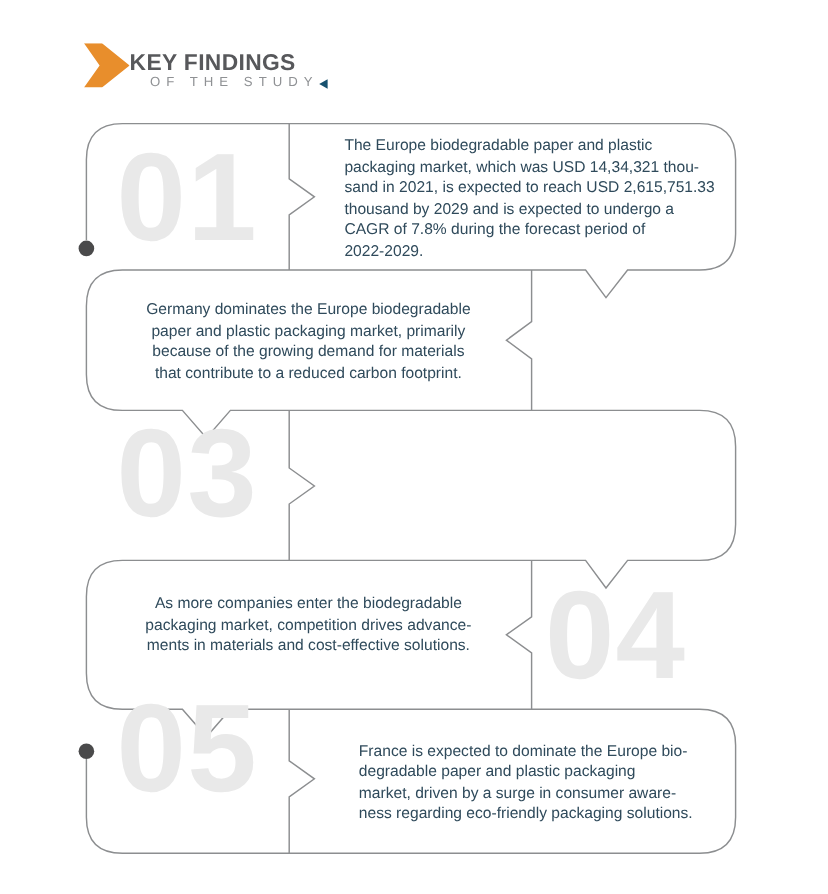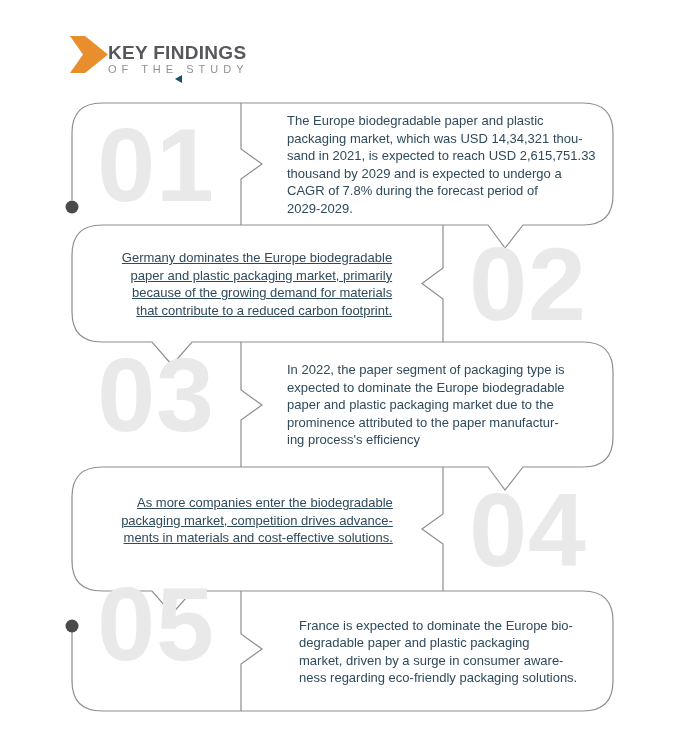--- a/index.html
+++ b/index.html
@@ -7,50 +7,50 @@
     position:relative;width:690px;height:745px;background:#ffffff;
     font-family:"Liberation Sans",sans-serif;overflow:hidden;
   }
   
   .logo-chevron{position:absolute;left:70px;top:36px;width:38px;height:37px;}
   .brand-title{
     position:absolute;left:108px;top:39px;font-size:19px;line-height:27px;
     font-weight:bold;color:#57585B;letter-spacing:0.3px;white-space:nowrap;
   }
   .brand-sub{
-    position:absolute;left:108px;top:64px;display:flex;align-items:center;white-space:nowrap;flex-direction:column;
+    position:absolute;left:125px;top:64px;display:flex;align-items:center;white-space:nowrap;
   }
   .brand-sub-text{
     font-size:11px;line-height:11px;color:#8F9194;letter-spacing:5px;font-weight:normal;
   }
   .brand-mark{
     width:0;height:0;margin-left:1px;
     border-top:4.5px solid transparent;border-bottom:4.5px solid transparent;
     border-right:7px solid #16506E;
   }
   
   .flow-svg{position:absolute;left:0;top:0;}
   
   .num{
     position:absolute;display:flex;align-items:center;justify-content:center;
     font-size:104px;font-weight:bold;color:#E9E9E9;line-height:1;letter-spacing:1px;
     user-select:none;
   }
   .num.n1{left:72px;top:104px;width:168px;height:121px;}
   .num.n2{left:443px;top:226px;width:170px;height:116px;}
   .num.n3{left:72px;top:333px;width:168px;height:124px;}
-  .num.n4{left:443px;top:468px;width:170px;height:123px;}
+  .num.n4{left:428px;top:468px;width:170px;height:123px;}
   .num.n5{left:72px;top:564px;width:168px;height:119px;text-align:center;}
   
   .txt{
     position:absolute;display:flex;align-items:center;
     font-size:13px;line-height:17.5px;color:#2F4A5B;white-space:pre-line;
   }
   .txt.left{text-align:left;justify-content:flex-start;}
-  .txt.center{text-align:right;justify-content:center;text-decoration:underline;}
+  .txt.center{text-align:center;justify-content:center;}
   .txt.t1{left:287px;top:104px;width:322px;height:121px;}
   .txt.t2{left:77px;top:226px;width:360px;height:116px;}
   .txt.t3{left:287px;top:343px;width:322px;height:124px;}
   .txt.t4{left:77px;top:468px;width:360px;height:105px;}
   .txt.t5{left:299px;top:592px;width:322px;height:119px;}
 </style>
 </head>
 <body>
 
 <div class="canvas">
@@ -86,40 +86,34 @@
     <path d="M 241 103 L 241 149 L 262 164 L 241 179 L 241 225" fill="none" stroke="#8C8E90" stroke-width="1.2"></path>
     <path d="M 443 225 L 443 268 L 422 283.5 L 443 299 L 443 342" fill="none" stroke="#8C8E90" stroke-width="1.2"></path>
     <path d="M 241 342 L 241 390 L 262 405 L 241 420 L 241 467" fill="none" stroke="#8C8E90" stroke-width="1.2"></path>
     <path d="M 443 467 L 443 514 L 422 529 L 443 544 L 443 591" fill="none" stroke="#8C8E90" stroke-width="1.2"></path>
     <path d="M 241 591 L 241 634 L 262 649 L 241 664 L 241 711" fill="none" stroke="#8C8E90" stroke-width="1.2"></path>
     <circle cx="72" cy="207" r="6.5" fill="#4A4A4B"></circle>
     <circle cx="72" cy="626" r="6.5" fill="#4A4A4B"></circle>
   </svg>
 
   <div class="num n1">01</div>
-  <div class="num n2">02</div>
   <div class="num n3">03</div>
   <div class="num n4">04</div>
   <div class="num n5">05</div>
 
   <div class="txt t1 left">The Europe biodegradable paper and plastic
 packaging market, which was USD 14,34,321 thou-
 sand in 2021, is expected to reach USD 2,615,751.33
 thousand by 2029 and is expected to undergo a
 CAGR of 7.8% during the forecast period of
-2029-2029.</div>
+2022-2029.</div>
   <div class="txt t2 center">Germany dominates the Europe biodegradable
 paper and plastic packaging market, primarily
 because of the growing demand for materials
 that contribute to a reduced carbon footprint.</div>
-  <div class="txt t3 left">In 2022, the paper segment of packaging type is
-expected to dominate the Europe biodegradable
-paper and plastic packaging market due to the
-prominence attributed to the paper manufactur-
-ing process's efficiency</div>
   <div class="txt t4 center">As more companies enter the biodegradable
 packaging market, competition drives advance-
 ments in materials and cost-effective solutions.</div>
   <div class="txt t5 left">France is expected to dominate the Europe bio-
 degradable paper and plastic packaging
 market, driven by a surge in consumer aware-
 ness regarding eco-friendly packaging solutions.</div>
 
 </div>
 

